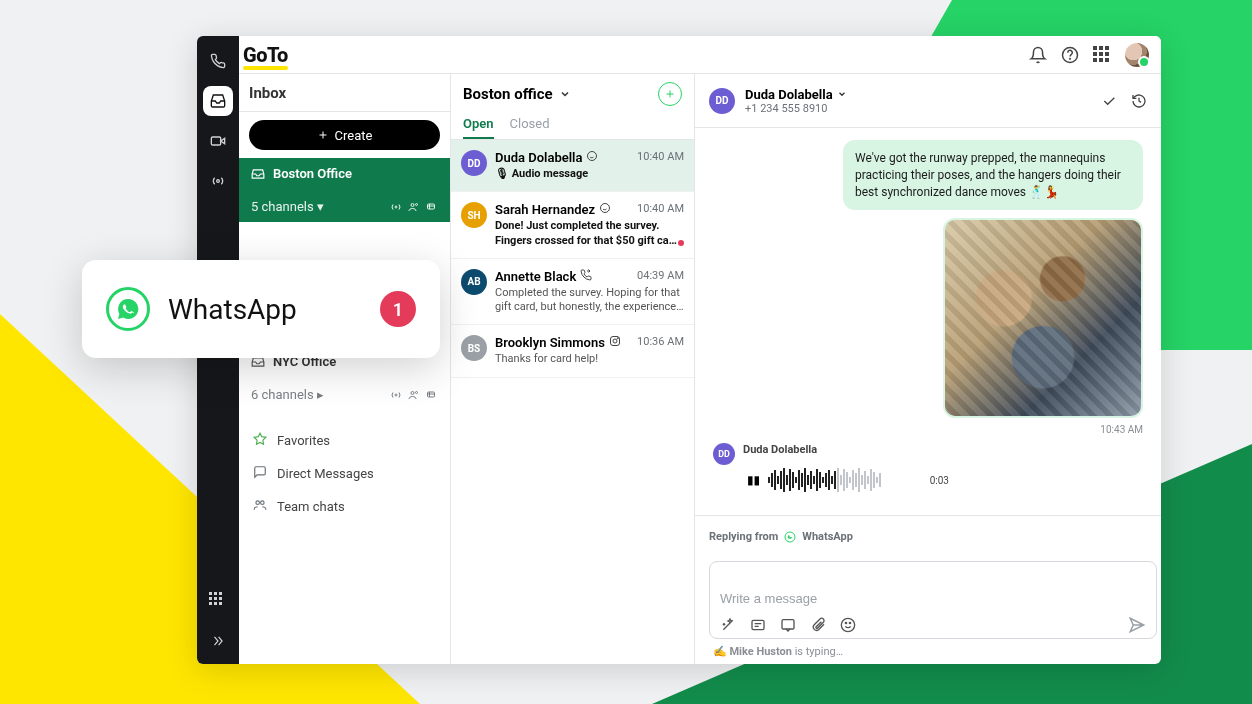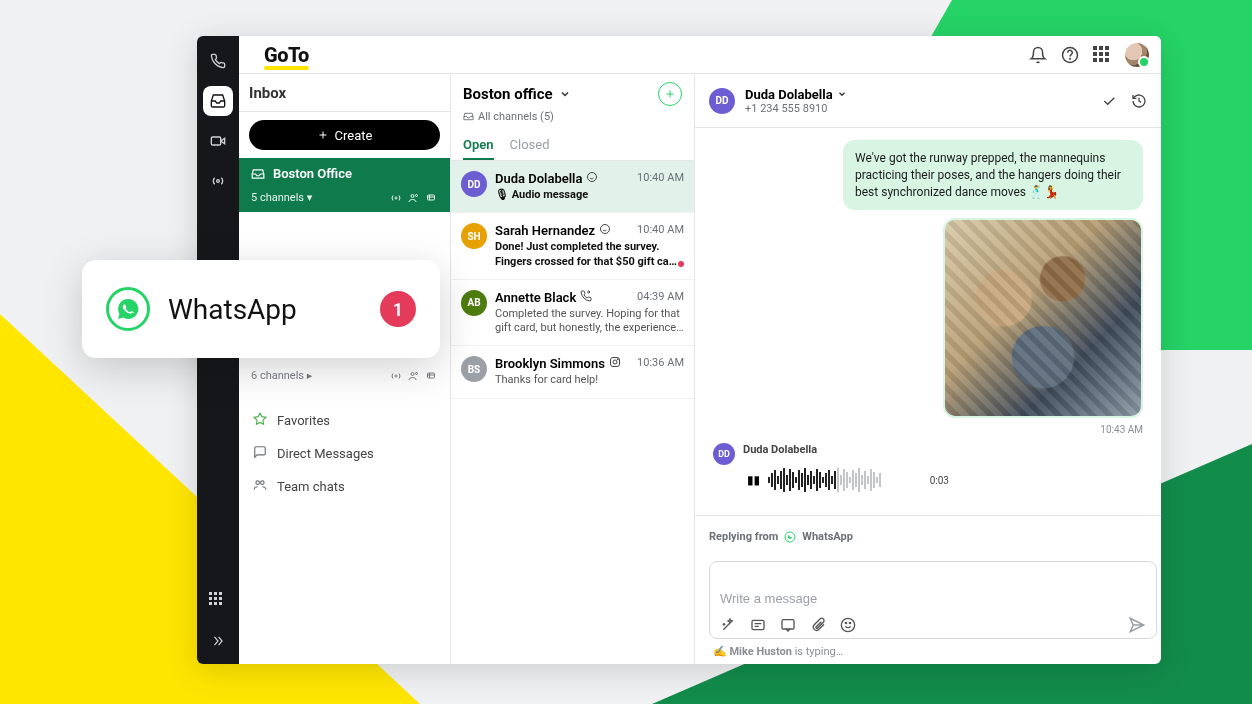--- a/index.html
+++ b/index.html
@@ -106,21 +106,21 @@
   }
   .office-block {
     padding: 8px 12px;
     cursor: pointer;
   }
   .office-block.active {
     background: #0f7b4c;
     color: #fff;
   }
   .office-name { font-weight: 600; font-size: 13px; }
-  .office-sub { font-size: 11px; opacity: 0.9; margin-top: 10px; display:flex; align-items:center; justify-content:space-between; }
+  .office-sub { font-size: 13px; opacity: 0.9; margin-top: 18px; display:flex; align-items:center; justify-content:space-between; }
   .office-icons { display:flex; gap:6px; font-size:11px; }
   .inbox-simple { display:flex; gap:8px; align-items:center; padding: 8px 14px; cursor:pointer; color:#444; font-size:13px; }
   .inbox-simple .ico { width:16px; color:#6b7177; }
 
   
   .convlist {
     width: 244px;
     border-right: 1px solid #e3e5e8;
     display: flex;
     flex-direction: column;
@@ -267,21 +267,21 @@
     position:absolute;
     top:0; left:42px; right:0;
     height:38px;
     border-bottom:1px solid #e3e5e8;
     display:flex; align-items:center; justify-content:flex-end;
     gap:14px; padding:0 12px;
     background:#fff;
   }
   .topbar-left {
     position:absolute; left:0; top:0; height:38px; width:212px;
-    display:flex; align-items:center; padding-left:25px;
+    display:flex; align-items:center; padding-left:4px;
   }
   .topbar svg, .topbar .grid-ico { cursor:pointer; }
   .userpic {
     width:24px; height:24px; border-radius:50%;
     background: #caa; position:relative;
     background: radial-gradient(circle at 35% 35%, #e3c6b4 0 40%, #a3856e 41% 60%, #6b523d 61%);
   }
   .userpic::after { content:""; position:absolute; right:-1px; bottom:-1px; width:8px; height:8px; background:#25d366; border:2px solid #fff; border-radius:50%; }
   .grid-ico { width:18px; height:18px; display:grid; grid-template-columns:repeat(3,4px); grid-template-rows:repeat(3,4px); gap:2px; }
   .grid-ico span { background:#444; }
@@ -510,27 +510,20 @@
         <span class="title">Boston office</span>
         <svg width="12" height="12" viewBox="0 0 24 24" stroke="#333" stroke-width="3" fill="none">
             <path d="m6 9 6 6 6-6"></path>
           </svg>
         <div class="add-btn">
           <svg width="12" height="12" viewBox="0 0 24 24" stroke="#25d366" stroke-width="2">
               <path d="M12 5v14M5 12h14"></path>
             </svg>
         </div>
       </div>
-      <div class="convlist-sub">
-        <svg width="11" height="11" viewBox="0 0 24 24" fill="none" stroke="#6b7177" stroke-width="2">
-            <path d="M22 12h-6l-2 3h-4l-2-3H2"></path>
-            <path d="M4 5h16l2 7v7H2v-7l2-7z"></path>
-          </svg>
-        <span>All channels (5)</span>
-      </div>
       <div class="tabs">
         <div class="tab active">Open</div>
         <div class="tab">Closed</div>
       </div>
 
       <div id="conv-rows">
           <div class="conv active">
     <div class="avatar" style="background:#6c5dd3">DD</div>
     <div class="conv-body">
       <div class="conv-top">
@@ -554,21 +547,21 @@
                     <circle cx="12" cy="12" r="9"></circle>
                     <path d="M8 14c2 2 5 2 7 0"></path>
                   </svg></span>
       </div>
       <div class="conv-preview bold">Done! Just completed the survey. Fingers crossed for that $50 gift ca…</div>
     </div>
     <div class="conv-time">10:40 AM</div>
     <div class="unread-dot"></div>
   </div>
           <div class="conv">
-    <div class="avatar" style="background:#4d7c0f">AB</div>
+    <div class="avatar" style="background:#0c4a6e">AB</div>
     <div class="conv-body">
       <div class="conv-top">
         <span class="conv-name">Annette Black</span>
         <span class="conv-chan"><svg width="12" height="12" viewBox="0 0 24 24" fill="none" stroke="#444" stroke-width="2">
                     <path d="M22 16.9v3a2 2 0 0 1-2.2 2A19.8 19.8 0 0 1 2.1 4.2 2 2 0 0 1 4.1 2h3a2 2 0 0 1 2 1.7l.6 2.6a2 2 0 0 1-.5 2.1L8 9.9a16 16 0 0 0 6 6l1.5-1.2a2 2 0 0 1 2.1-.4l2.6.6A2 2 0 0 1 22 16.9z"></path>
                     <path d="M14 4h6m0 0-3-3m3 3-3 3"></path>
                   </svg></span>
       </div>
       <div class="conv-preview ">Completed the survey. Hoping for that gift card, but honestly, the experience…</div>
     </div>

